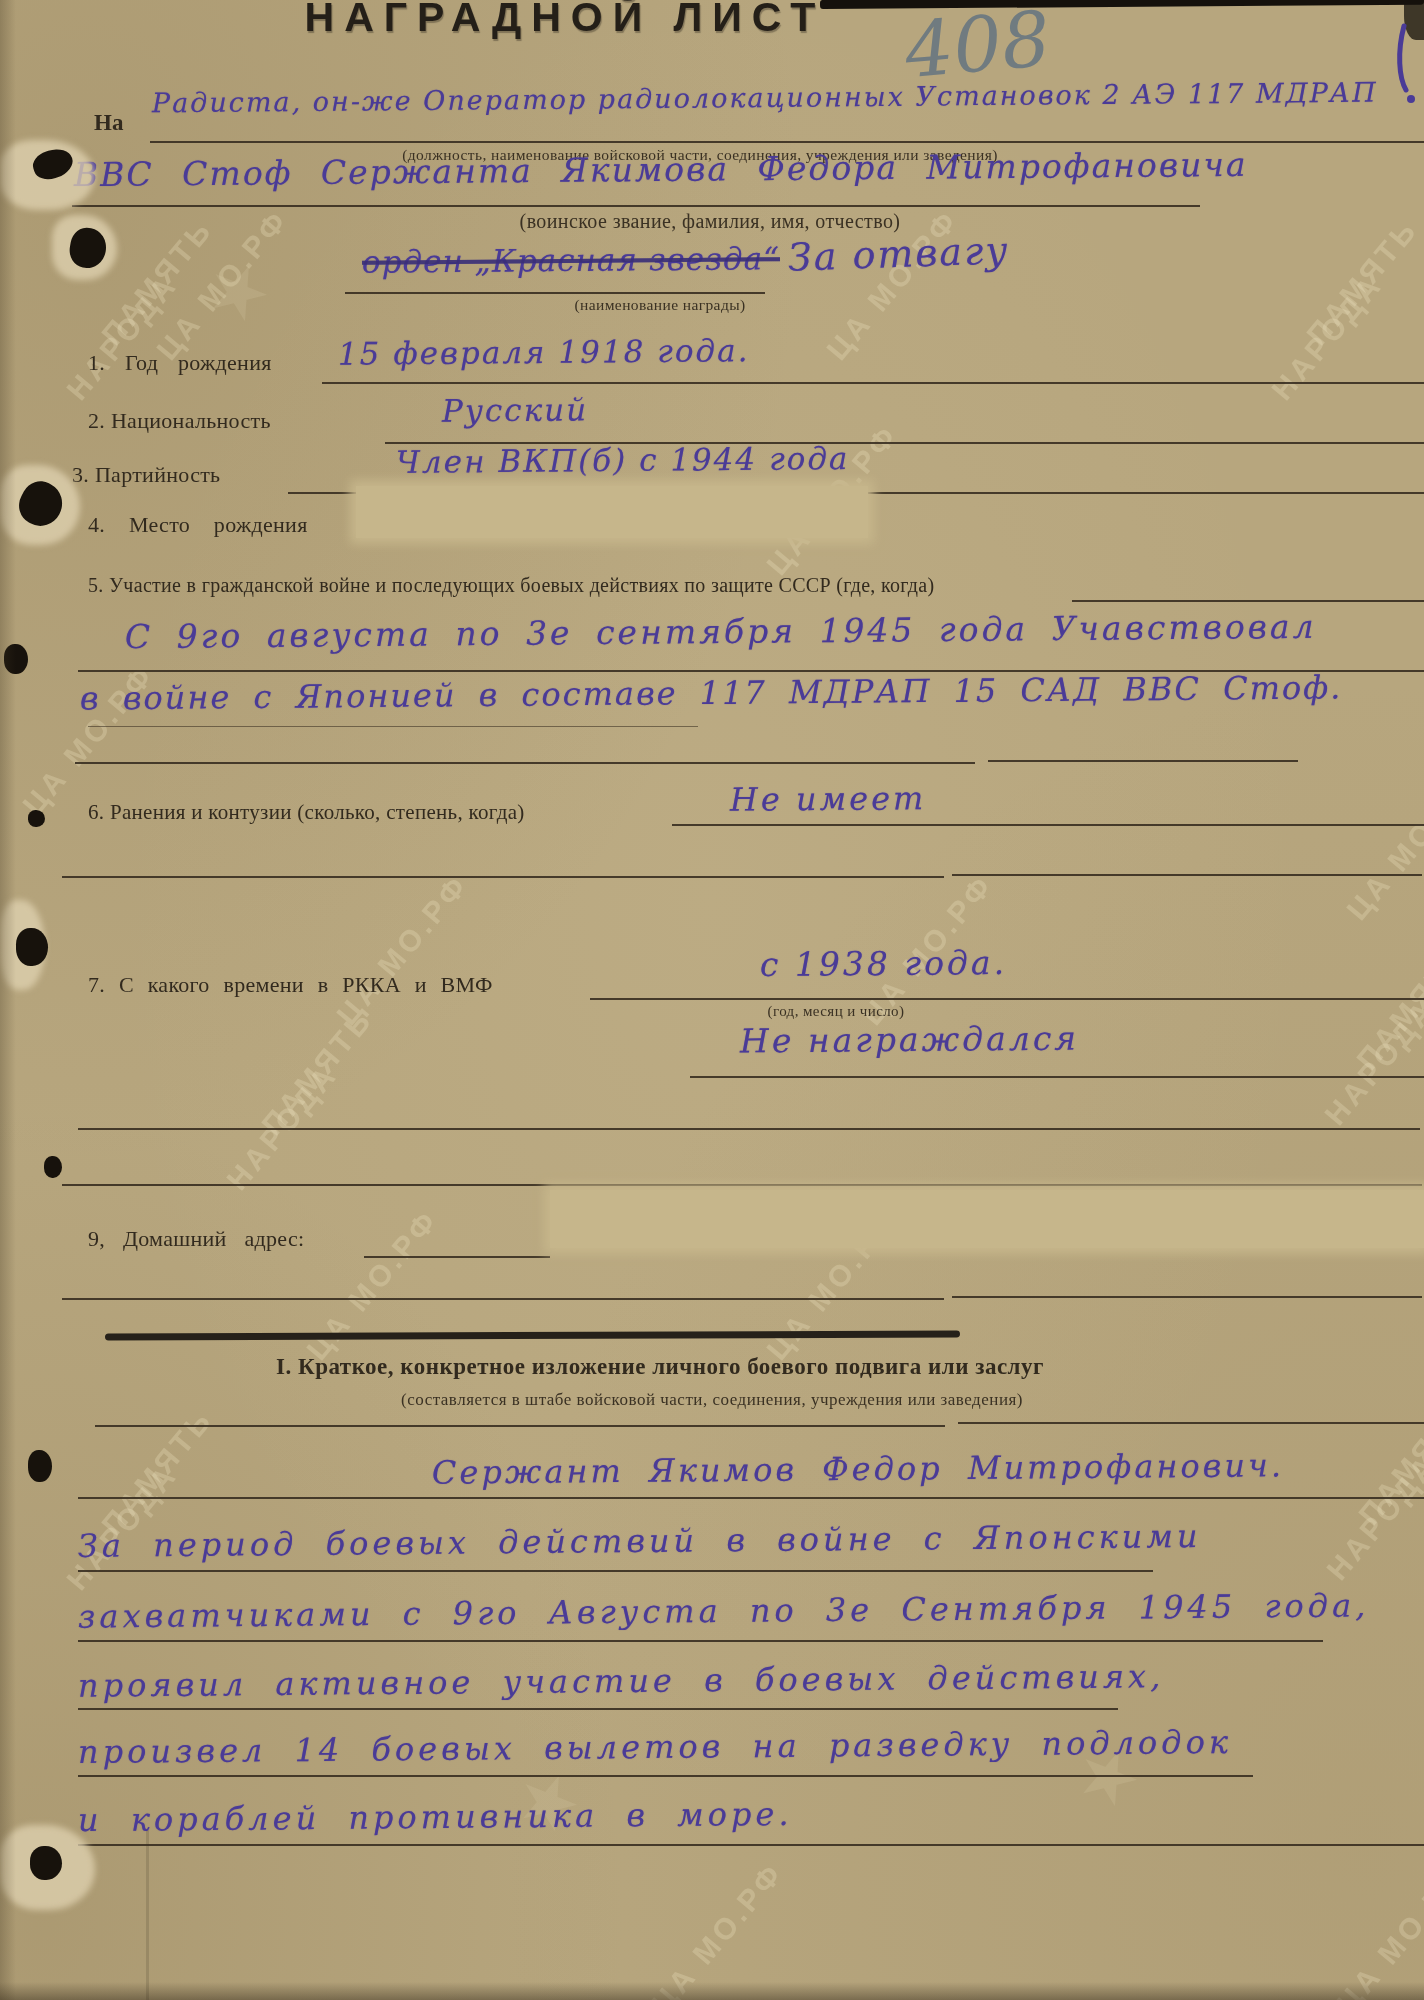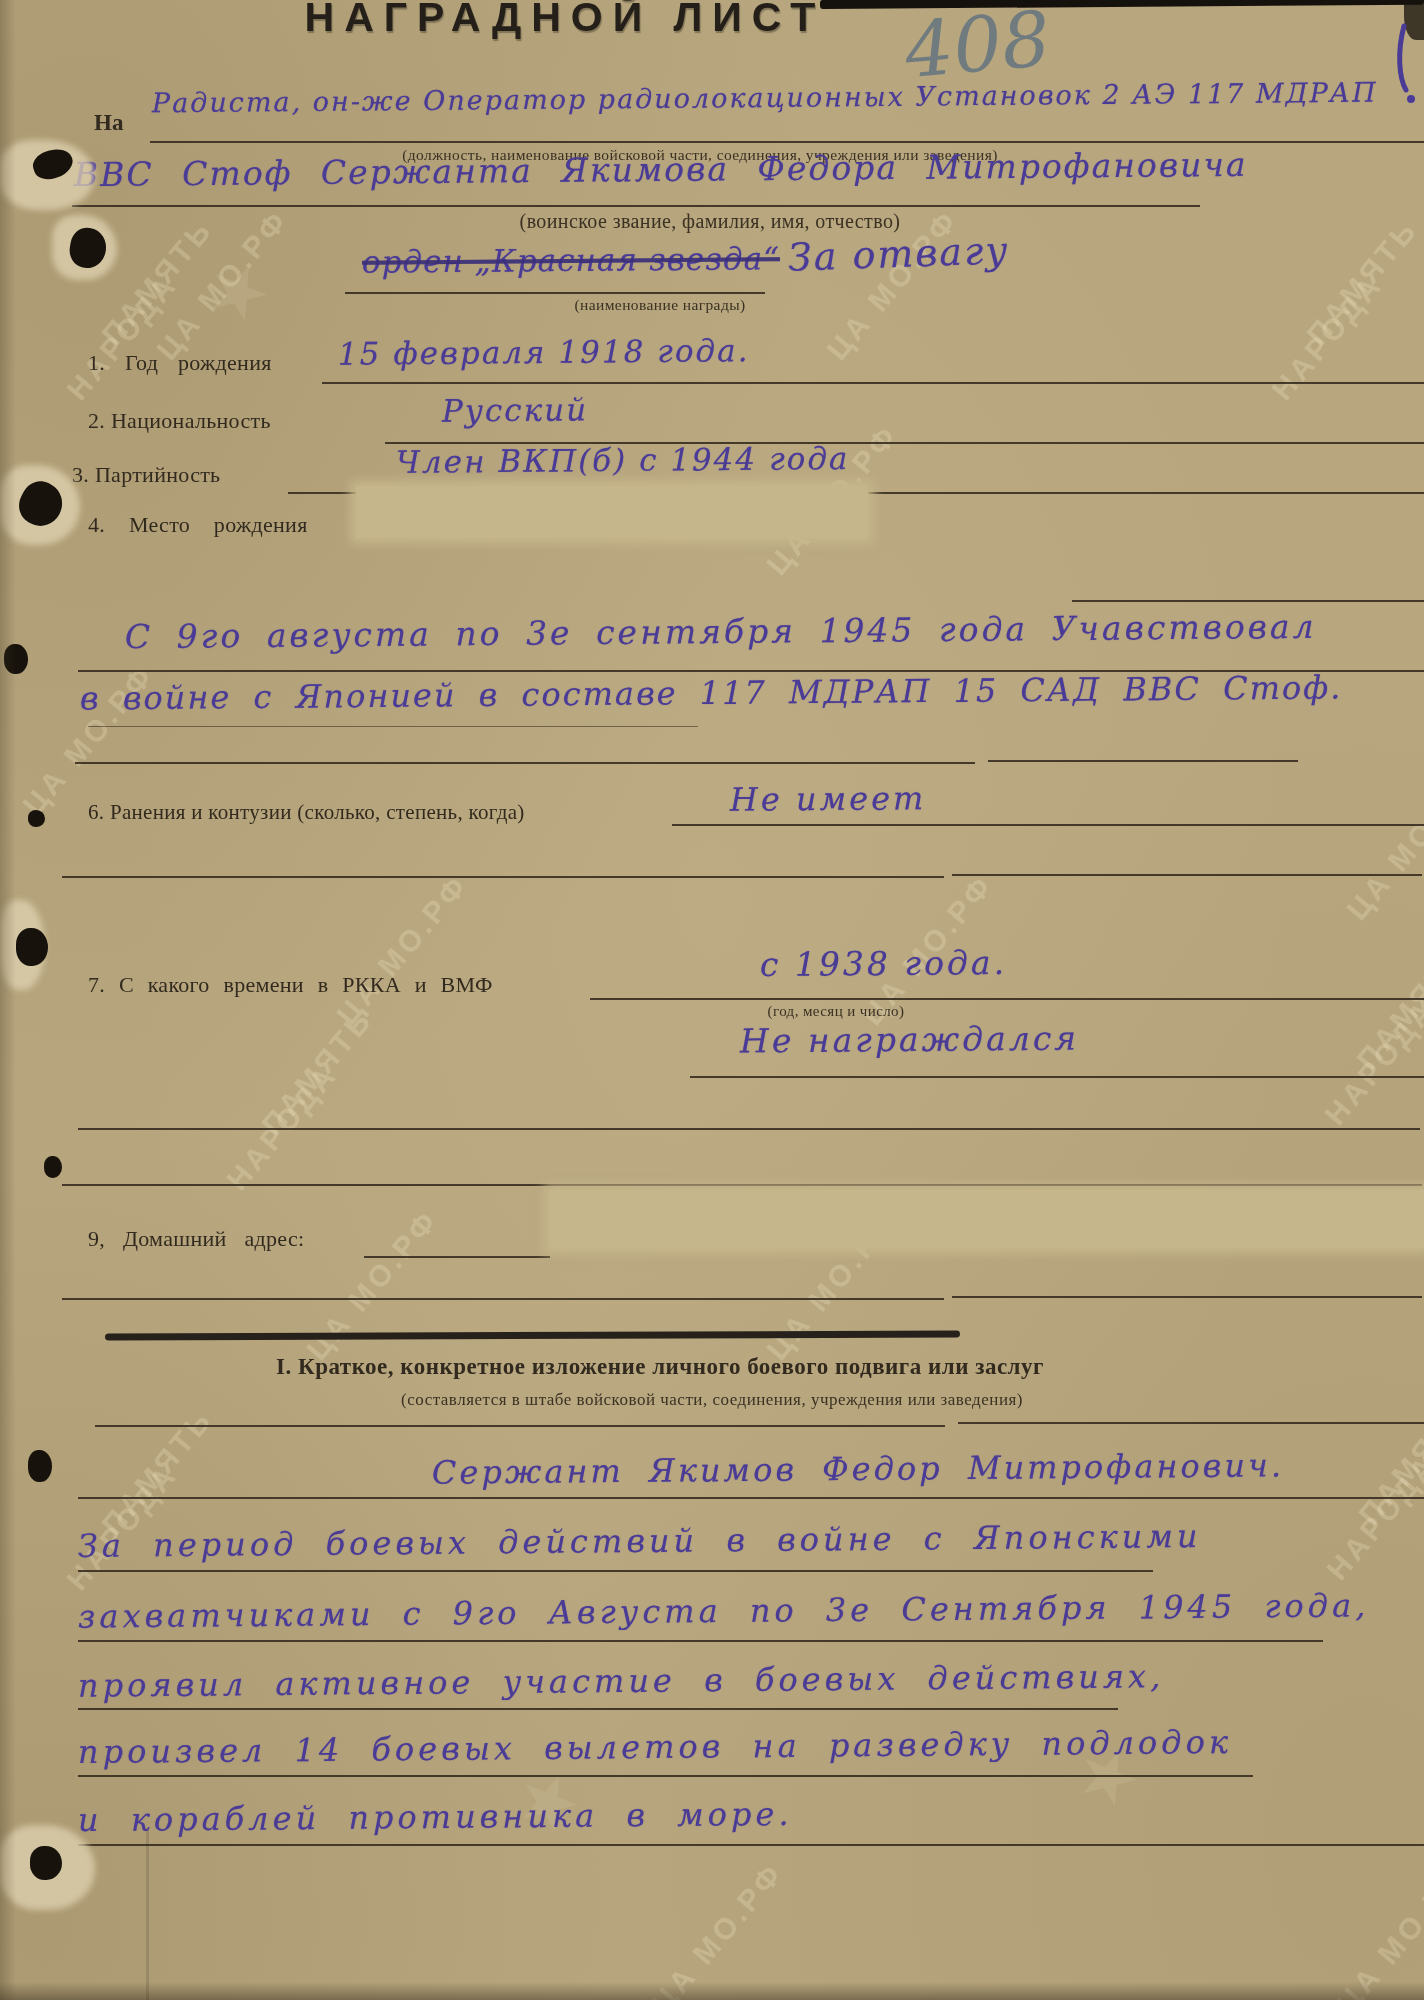--- a/index.html
+++ b/index.html
@@ -108,20 +108,21 @@
   <div class="abs hand" style="left:442px;top:392px;font-size:31px;letter-spacing:2px;">Русский</div>
   <div class="rule" style="left:385px;top:442px;width:1039px;"></div>
 
   <div class="abs print lbl" style="left:72px;top:462px;">3. Партийность</div>
   <div class="abs hand" style="left:396px;top:442px;font-size:31px;letter-spacing:2px;">Член ВКП(б) с 1944 года</div>
   <div class="rule" style="left:288px;top:492px;width:1136px;"></div>
 
   <div class="abs print lbl" style="left:88px;top:512px;word-spacing:18px;">4. Место рождения</div>
   <div class="patch" style="left:356px;top:486px;width:512px;height:52px;"></div>
 
+  <div class="abs print lbl" style="left:88px;top:574px;font-size:20px;">5. Участие в гражданской войне и последующих боевых действиях по защите СССР (где, когда)</div>
   <div class="rule" style="left:1072px;top:600px;width:352px;"></div>
   <div class="abs hand" style="left:125px;top:612px;font-size:33px;letter-spacing:3px;word-spacing:10px;">С 9го августа по 3е сентября 1945 года Учавствовал</div>
   <div class="rule" style="left:78px;top:670px;width:1346px;"></div>
   <div class="abs hand" style="left:80px;top:674px;font-size:32px;letter-spacing:2px;word-spacing:10px;">в войне с Японией в составе 117 МДРАП 15 САД ВВС Стоф.</div>
   <div class="rule thin" style="left:88px;top:726px;width:610px;"></div>
   <div class="rule" style="left:75px;top:762px;width:900px;"></div>
   <div class="rule" style="left:988px;top:760px;width:310px;"></div>
 
   <div class="abs print lbl" style="left:88px;top:800px;font-size:21px;">6. Ранения и контузии (сколько, степень, когда)</div>
   <div class="abs hand" style="left:730px;top:780px;font-size:32px;letter-spacing:3px;">Не имеет</div>

